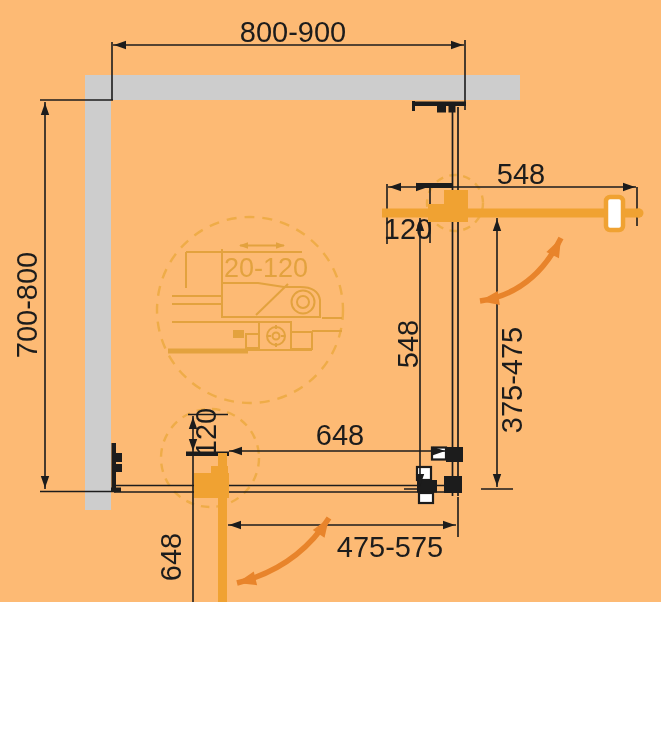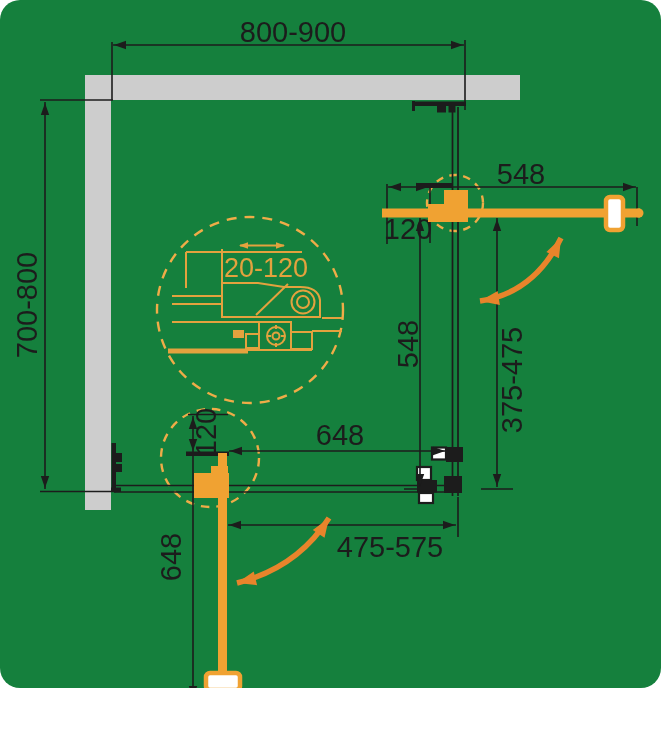--- a/index.html
+++ b/index.html
@@ -1,16 +1,16 @@
 <!DOCTYPE html>
 <html style="--c-wall: #CDCDCD; --c-line: #1C1C1C; --c-accent: #F0A232; --c-arrow: #E8842B; --c-dash: #EFAC48; --c-detail: #E3A23E;"><head>
 <meta charset="utf-8">
 <style>
   html,body{margin:0;padding:0;background:#ffffff;}
-  .stage{position:relative;width:661px;height:688px;background:#15803d;overflow:hidden;border-radius:20px;}
+  .stage{position:relative;width:661px;height:602px;background:#fdba74;overflow:hidden;}
   svg{display:block;}
   .wall{fill:var(--c-wall);}
   .ln{stroke:var(--c-line);stroke-width:1.6;fill:none;}
   .glass{stroke:var(--c-line);stroke-width:1.7;fill:none;}
   .blk{fill:var(--c-line);}
   .clamp{fill:#ffffff;stroke:var(--c-line);stroke-width:2.2;}
   .arr{fill:var(--c-line);}
   .dimtxt{font:29px "Liberation Sans", sans-serif;fill:var(--c-line);text-anchor:middle;}
   .obar{fill:var(--c-accent);}
   .ohandle{fill:#ffffff;stroke:var(--c-accent);stroke-width:4.5;}

